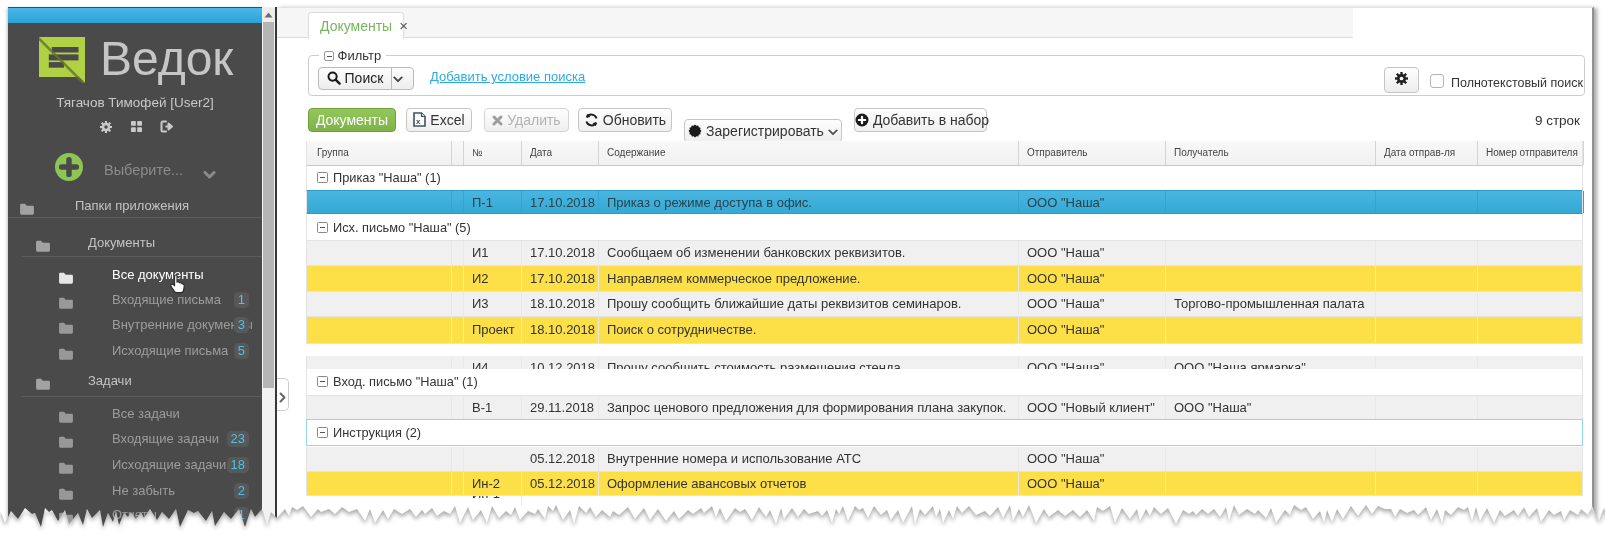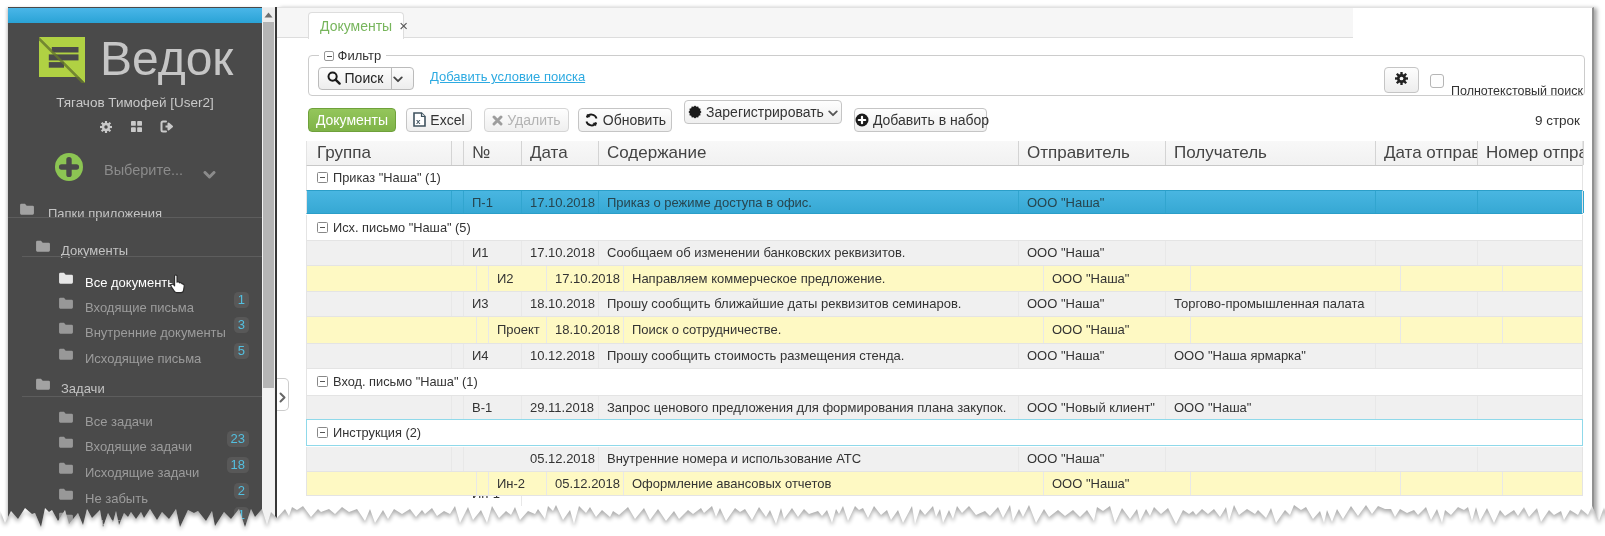--- a/index.html
+++ b/index.html
@@ -10,21 +10,21 @@
 #bluebar{position:absolute;left:0;top:1px;width:254px;height:15px;background:linear-gradient(#4ab6e8,#2aa3d6);}
 #logo{position:absolute;left:31px;top:30px;width:47px;height:47px;}
 #logotext{position:absolute;left:92px;top:24px;font-size:48px;color:#c6c6c6;letter-spacing:0px;}
 #uname{position:absolute;left:0;top:88px;width:254px;text-align:center;color:#c9c9c9;font-size:13.5px;}
 #uicons{position:absolute;left:92px;top:113px;width:74px;display:flex;justify-content:space-between;align-items:center;}
 #pluscir{position:absolute;left:46px;top:145px;width:30px;height:30px;}
 #vyber{position:absolute;left:96px;top:155px;font-size:14.5px;color:#8b8b8b;}
 #vcaret{position:absolute;left:195px;top:158px;}
 .srow{position:absolute;left:0;width:254px;height:26px;line-height:26px;color:#9c9c9c;font-size:13px;}
 .srow .fold{position:absolute;top:6px;}
-.srow .lbl{position:absolute;top:8px;white-space:nowrap;}
+.srow .lbl{position:absolute;top:0;white-space:nowrap;margin-left:27px;}
 .badge{position:absolute;right:13px;top:5px;height:16px;min-width:9px;padding:0 4px;border-radius:4.5px;background:#585858;color:#53bfdf;font-size:13px;line-height:16px;text-align:center;}
 .sep{position:absolute;height:1px;background:#5d5d5d;}
 
 #vscroll{position:absolute;left:254px;top:0;width:13px;height:529px;background:#f2f2f2;}
 #vsarrow{position:absolute;left:254px;top:1px;width:13px;height:14px;background:#ededed;}
 #vsthumb{position:absolute;left:255px;top:15px;width:11px;height:366px;background:#b5b5b5;}
 #darkline{position:absolute;left:267px;top:0;width:2px;height:529px;background:#383838;}
 #handle{position:absolute;z-index:5;left:269px;top:371px;width:12px;height:33px;background:#fff;border:1px solid #ccc;border-left:none;border-radius:0 5px 5px 0;}
 
 #main{position:absolute;left:269px;top:0;width:1317px;height:529px;background:#fff;border-top:1px solid #e2e2e2;border-right:2px solid #919191;box-shadow:3px 1px 4px rgba(0,0,0,.35);}
@@ -36,38 +36,38 @@
 #legend{position:absolute;left:10px;top:-8px;background:#fff;padding:0 5px;font-size:13px;color:#333;height:16px;line-height:16px;}
 .minusbox{display:inline-block;width:10px;height:10px;border:1px solid #999;border-radius:2px;position:relative;vertical-align:-1px;background:#fff;}
 .minusbox:after{content:"";position:absolute;left:1.5px;top:3.5px;width:5px;height:1px;background:#555;}
 .btn{position:absolute;height:24px;background:linear-gradient(#fefefe,#efefef);border:1px solid #c5c5c5;border-radius:4px;font-size:14px;color:#333;text-align:center;line-height:22px;white-space:nowrap;}
 #srchbtn{position:absolute;left:9px;top:11px;width:96px;height:23px;background:linear-gradient(#fdfdfd,#ededed);border:1px solid #bbb;border-radius:4px;font-size:14px;color:#222;line-height:21px;}
 #srchmain{position:absolute;left:0;top:0;width:73px;height:21px;border-right:1px solid #bbb;text-align:center;}
 #srchcaret{position:absolute;left:74px;top:0;width:20px;height:21px;}
 #addcond{position:absolute;left:121px;top:13px;font-size:13px;color:#2daae1;text-decoration:underline;}
 #gearbtn{position:absolute;left:1075px;top:11px;width:35px;height:26px;background:linear-gradient(#fdfdfd,#ededed);border:1px solid #c5c5c5;border-radius:4px;text-align:center;line-height:24px;}
 #fcheck{position:absolute;left:1121px;top:18px;width:14px;height:14px;border:1px solid #b5b5b5;border-radius:3px;background:#fdfdfd;}
-#fchecklbl{position:absolute;left:1142px;top:28px;font-size:12.5px;color:#333;white-space:nowrap;}
+#fchecklbl{position:absolute;left:1142px;top:20px;font-size:12.5px;color:#333;white-space:nowrap;}
 
 #btnDocs{left:31px;top:100px;width:88px;background:linear-gradient(#94c65b,#7fb348);border:1px solid #6fa13b;color:#fff;}
 #btnExcel{left:129px;top:100px;width:66px;}
 #btnDel{left:207px;top:100px;width:85px;color:#b3b3b3;border-color:#d5d5d5;}
 #btnRef{left:301px;top:100px;width:94px;}
-#btnReg{left:407px;top:92px;width:158px;}
+#btnReg{left:407px;top:111px;width:158px;}
 #btnAdd{left:577px;top:100px;width:133px;}
 #nrows{position:absolute;right:12px;top:105px;font-size:13.5px;color:#333;}
 
 #tblwrap{position:absolute;left:29px;top:0;width:1277px;font-size:13px;color:#333;}
 .trow{position:absolute;left:0;width:1277px;display:flex;border-bottom:1px solid #e4e4e4;border-left:1px solid #e4e4e4;border-right:1px solid #e4e4e4;background:#fff;}
 .tc{flex:0 0 auto;height:100%;border-right:1px solid #e8e8e8;padding:0 0 0 8px;overflow:hidden;white-space:nowrap;}
 .tc.c8{border-right:none;}
 .trow.hdr{background:linear-gradient(#f8f8f8,#f1f1f1);border-bottom:1px solid #c8c8c8;color:#444;}
-.trow.hdr .tc{border-right:1px solid #d4d4d4;font-size:17px;}
+.trow.hdr .tc{border-right:1px solid #d4d4d4;font-size:10px;}
 .trow.odd{background:#f0f0f0;}
-.trow.even{background:#fef9c3;padding-left:25px;}
+.trow.even{background:#fde047;}
 .trow.sel{background:linear-gradient(#49b6e1,#36a8d4);border-top:1px solid #2b9ec8;border-bottom:1px solid #2b9ec8;color:#26454f;margin-top:-1px;}
 .trow.sel .tc{border-right:1px solid #31a5cf;}
 .trow.grp .tg, .trow.gsel .tg{font-size:12.8px;}
 .trow.gsel{border:1px solid #8fd9ea;margin-top:-1px;}
 .tg{overflow:hidden;white-space:nowrap;}
 .gicon{display:inline-block;width:11px;height:11px;border:1px solid #888;border-radius:1.5px;position:relative;vertical-align:-1px;margin-right:5px;background:#fff;}
 .gicon:after{content:"";position:absolute;left:2px;top:4px;width:5px;height:1px;background:#555;}
 
 #tear{position:absolute;left:0;top:0;width:1605px;height:536px;pointer-events:none;}
 </style></head>
@@ -345,21 +345,21 @@
           <div class="tc c0" style="width:145px;"></div>
           <div class="tc c1" style="width:12px;"></div>
           <div class="tc c2" style="width:58px;">Проект</div>
           <div class="tc c3" style="width:77px;">18.10.2018</div>
           <div class="tc c4" style="width:420px;">Поиск о сотрудничестве.</div>
           <div class="tc c5" style="width:147px;">ООО "Наша"</div>
           <div class="tc c6" style="width:210px;"></div>
           <div class="tc c7" style="width:102px;"></div>
           <div class="tc c8" style="width:106px;"></div>
         </div>
-        <div class="trow odd" style="top:336px;height:25px;line-height:24px">
+        <div class="trow odd" style="top:348px;height:15px;line-height:24px">
           <div class="tc c0" style="width:145px;"></div>
           <div class="tc c1" style="width:12px;"></div>
           <div class="tc c2" style="width:58px;">И4</div>
           <div class="tc c3" style="width:77px;">10.12.2018</div>
           <div class="tc c4" style="width:420px;">Прошу сообщить стоимость размещения стенда.</div>
           <div class="tc c5" style="width:147px;">ООО "Наша"</div>
           <div class="tc c6" style="width:210px;">ООО "Наша ярмарка"</div>
           <div class="tc c7" style="width:102px;"></div>
           <div class="tc c8" style="width:106px;"></div>
         </div>

